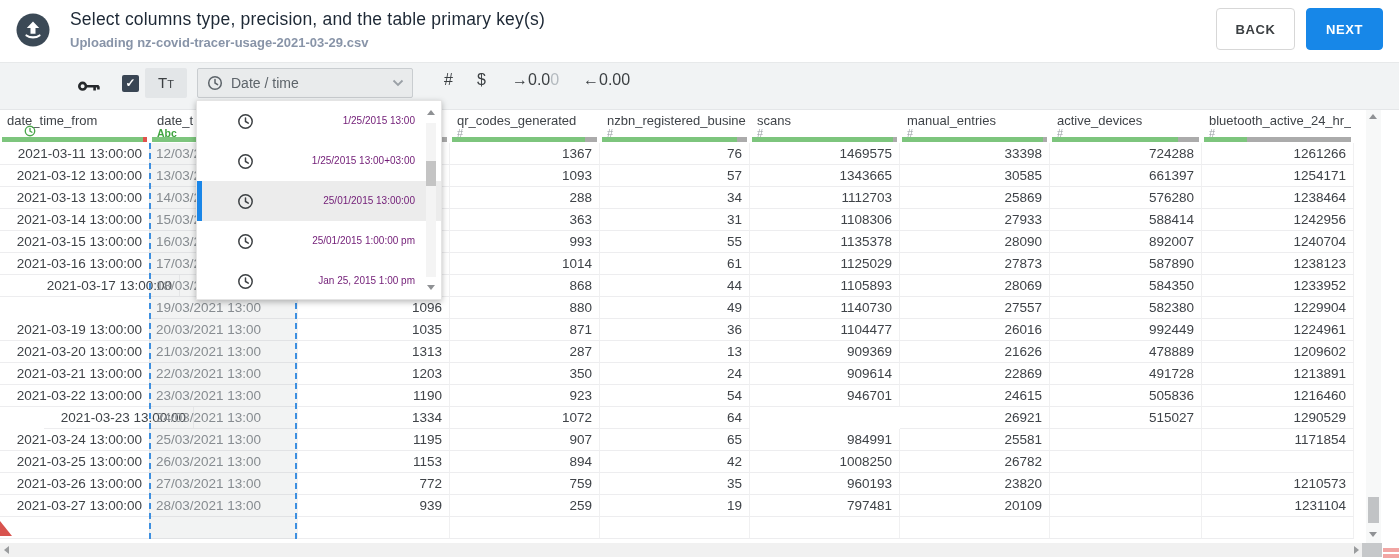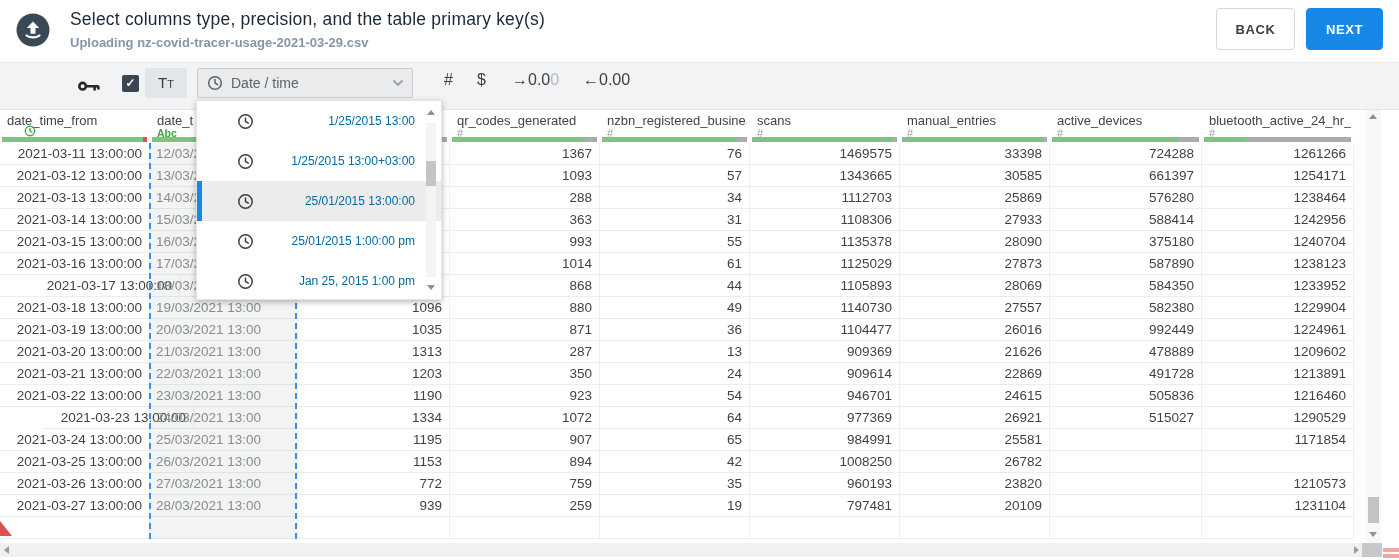--- a/index.html
+++ b/index.html
@@ -62,21 +62,21 @@
   .arr-up{border-left:4px solid transparent;border-right:4px solid transparent;border-bottom:5px solid #8f9194;}
   .arr-down{border-left:4px solid transparent;border-right:4px solid transparent;border-top:5px solid #8f9194;}
   .arr-left{border-top:4px solid transparent;border-bottom:4px solid transparent;border-right:5px solid #9a9c9e;}
   .arr-right{border-top:4px solid transparent;border-bottom:4px solid transparent;border-left:5px solid #9a9c9e;}
 
   
   .panel{position:absolute;left:196px;top:100px;width:246px;height:200px;background:#fff;z-index:10;
          box-shadow:0 2px 6px rgba(0,0,0,.28);border:1px solid #e4e4e4;box-sizing:border-box;}
   .dd-item{position:relative;height:40px;display:flex;align-items:center;cursor:pointer;}
   .dd-item .ic{position:absolute;left:40px;top:12px;width:17px;height:17px;color:#3c4043;}
-  .dd-item .lbl{position:absolute;right:26px;top:0;line-height:40px;font-size:12px;color:#0369a1;white-space:nowrap;}
+  .dd-item .lbl{position:absolute;right:26px;top:0;line-height:40px;font-size:10px;color:#701a75;white-space:nowrap;}
   .dd-item.sel{background:#ececec;}
   .dd-item.sel .selbar{position:absolute;left:0;top:0;width:5px;height:100%;background:#1a86e8;}
   .ddsb{position:absolute;right:3px;top:0;width:14px;height:100%;}
   .ddsb .track{position:absolute;left:2px;top:22px;width:10px;height:154px;background:#f4f4f4;}
   .ddsb .thumb{position:absolute;left:2px;top:60px;width:10px;height:25px;background:#c4c4c4;}
   svg{display:block;}
 </style>
 </head>
 <body>
 
@@ -249,41 +249,40 @@
     <div class="cell" style="left: 900px; width: 150px; top: 99px; text-align: right; padding: 0px 7px 0px 0px;">27933</div>
     <div class="cell" style="left: 1050px; width: 152px; top: 99px; text-align: right; padding: 0px 7px 0px 0px;">588414</div>
     <div class="cell" style="left: 1202px; width: 152px; top: 99px; text-align: right; padding: 0px 7px 0px 0px;">1242956</div>
     <div class="cell" style="left: 0px; width: 150px; top: 121px; text-align: right; padding: 0px 7px 0px 0px;">2021-03-15 13:00:00</div>
     <div class="cell dimtxt" style="left: 150px; width: 148px; top: 121px; text-align: left; padding: 0px 0px 0px 6px;">16/03/2021 13:00</div>
     <div class="cell" style="left: 298px; width: 152px; top: 121px; text-align: right; padding: 0px 7px 0px 0px;"></div>
     <div class="cell" style="left: 450px; width: 150px; top: 121px; text-align: right; padding: 0px 7px 0px 0px;">993</div>
     <div class="cell" style="left: 600px; width: 150px; top: 121px; text-align: right; padding: 0px 7px 0px 0px;">55</div>
     <div class="cell" style="left: 750px; width: 150px; top: 121px; text-align: right; padding: 0px 7px 0px 0px;">1135378</div>
     <div class="cell" style="left: 900px; width: 150px; top: 121px; text-align: right; padding: 0px 7px 0px 0px;">28090</div>
-    <div class="cell" style="left: 1050px; width: 152px; top: 121px; text-align: right; padding: 0px 7px 0px 0px;">375180</div>
+    <div class="cell" style="left: 1050px; width: 152px; top: 121px; text-align: right; padding: 0px 7px 0px 0px;">892007</div>
     <div class="cell" style="left: 1202px; width: 152px; top: 121px; text-align: right; padding: 0px 7px 0px 0px;">1240704</div>
     <div class="cell" style="left: 0px; width: 150px; top: 143px; text-align: right; padding: 0px 7px 0px 0px;">2021-03-16 13:00:00</div>
     <div class="cell dimtxt" style="left: 150px; width: 148px; top: 143px; text-align: left; padding: 0px 0px 0px 6px;">17/03/2021 13:00</div>
     <div class="cell" style="left: 298px; width: 152px; top: 143px; text-align: right; padding: 0px 7px 0px 0px;"></div>
     <div class="cell" style="left: 450px; width: 150px; top: 143px; text-align: right; padding: 0px 7px 0px 0px;">1014</div>
     <div class="cell" style="left: 600px; width: 150px; top: 143px; text-align: right; padding: 0px 7px 0px 0px;">61</div>
     <div class="cell" style="left: 750px; width: 150px; top: 143px; text-align: right; padding: 0px 7px 0px 0px;">1125029</div>
     <div class="cell" style="left: 900px; width: 150px; top: 143px; text-align: right; padding: 0px 7px 0px 0px;">27873</div>
     <div class="cell" style="left: 1050px; width: 152px; top: 143px; text-align: right; padding: 0px 7px 0px 0px;">587890</div>
     <div class="cell" style="left: 1202px; width: 152px; top: 143px; text-align: right; padding: 0px 7px 0px 0px;">1238123</div>
     <div class="cell" style="left: 0px; width: 180px; top: 165px; text-align: right; padding: 0px 7px 0px 0px;">2021-03-17 13:00:00</div>
     <div class="cell dimtxt" style="left: 150px; width: 148px; top: 165px; text-align: left; padding: 0px 0px 0px 6px;">18/03/2021 13:00</div>
     <div class="cell" style="left: 298px; width: 152px; top: 165px; text-align: right; padding: 0px 7px 0px 0px;"></div>
     <div class="cell" style="left: 450px; width: 150px; top: 165px; text-align: right; padding: 0px 7px 0px 0px;">868</div>
     <div class="cell" style="left: 600px; width: 150px; top: 165px; text-align: right; padding: 0px 7px 0px 0px;">44</div>
     <div class="cell" style="left: 750px; width: 150px; top: 165px; text-align: right; padding: 0px 7px 0px 0px;">1105893</div>
     <div class="cell" style="left: 900px; width: 150px; top: 165px; text-align: right; padding: 0px 7px 0px 0px;">28069</div>
     <div class="cell" style="left: 1050px; width: 152px; top: 165px; text-align: right; padding: 0px 7px 0px 0px;">584350</div>
     <div class="cell" style="left: 1202px; width: 152px; top: 165px; text-align: right; padding: 0px 7px 0px 0px;">1233952</div>
-    <div class="cell" style="left: 0px; width: 150px; top: 187px; text-align: right; padding: 0px 7px 0px 0px;">2021-03-18 13:00:00</div>
     <div class="cell dimtxt" style="left: 150px; width: 148px; top: 187px; text-align: left; padding: 0px 0px 0px 6px;">19/03/2021 13:00</div>
     <div class="cell" style="left: 298px; width: 152px; top: 187px; text-align: right; padding: 0px 7px 0px 0px;">1096</div>
     <div class="cell" style="left: 450px; width: 150px; top: 187px; text-align: right; padding: 0px 7px 0px 0px;">880</div>
     <div class="cell" style="left: 600px; width: 150px; top: 187px; text-align: right; padding: 0px 7px 0px 0px;">49</div>
     <div class="cell" style="left: 750px; width: 150px; top: 187px; text-align: right; padding: 0px 7px 0px 0px;">1140730</div>
     <div class="cell" style="left: 900px; width: 150px; top: 187px; text-align: right; padding: 0px 7px 0px 0px;">27557</div>
     <div class="cell" style="left: 1050px; width: 152px; top: 187px; text-align: right; padding: 0px 7px 0px 0px;">582380</div>
     <div class="cell" style="left: 1202px; width: 152px; top: 187px; text-align: right; padding: 0px 7px 0px 0px;">1229904</div>
     <div class="cell" style="left: 0px; width: 150px; top: 209px; text-align: right; padding: 0px 7px 0px 0px;">2021-03-19 13:00:00</div>
     <div class="cell dimtxt" style="left: 150px; width: 148px; top: 209px; text-align: left; padding: 0px 0px 0px 6px;">20/03/2021 13:00</div>
@@ -319,21 +318,20 @@
     <div class="cell" style="left: 600px; width: 150px; top: 275px; text-align: right; padding: 0px 7px 0px 0px;">54</div>
     <div class="cell" style="left: 750px; width: 150px; top: 275px; text-align: right; padding: 0px 7px 0px 0px;">946701</div>
     <div class="cell" style="left: 900px; width: 150px; top: 275px; text-align: right; padding: 0px 7px 0px 0px;">24615</div>
     <div class="cell" style="left: 1050px; width: 152px; top: 275px; text-align: right; padding: 0px 7px 0px 0px;">505836</div>
     <div class="cell" style="left: 1202px; width: 152px; top: 275px; text-align: right; padding: 0px 7px 0px 0px;">1216460</div>
     <div class="cell" style="left: 0px; width: 150px; top: 297px; text-align: right; padding: 0px 7px 0px 0px; margin-left: 44px;">2021-03-23 13:00:00</div>
     <div class="cell dimtxt" style="left: 150px; width: 148px; top: 297px; text-align: left; padding: 0px 0px 0px 6px;">24/03/2021 13:00</div>
     <div class="cell" style="left: 298px; width: 152px; top: 297px; text-align: right; padding: 0px 7px 0px 0px;">1334</div>
     <div class="cell" style="left: 450px; width: 150px; top: 297px; text-align: right; padding: 0px 7px 0px 0px;">1072</div>
     <div class="cell" style="left: 600px; width: 150px; top: 297px; text-align: right; padding: 0px 7px 0px 0px;">64</div>
-    <div class="cell" style="left: 750px; width: 150px; top: 297px; text-align: right; padding: 0px 7px 0px 0px;">977369</div>
     <div class="cell" style="left: 900px; width: 150px; top: 297px; text-align: right; padding: 0px 7px 0px 0px;">26921</div>
     <div class="cell" style="left: 1050px; width: 152px; top: 297px; text-align: right; padding: 0px 7px 0px 0px;">515027</div>
     <div class="cell" style="left: 1202px; width: 152px; top: 297px; text-align: right; padding: 0px 7px 0px 0px;">1290529</div>
     <div class="cell" style="left: 0px; width: 150px; top: 319px; text-align: right; padding: 0px 7px 0px 0px;">2021-03-24 13:00:00</div>
     <div class="cell dimtxt" style="left: 150px; width: 148px; top: 319px; text-align: left; padding: 0px 0px 0px 6px;">25/03/2021 13:00</div>
     <div class="cell" style="left: 298px; width: 152px; top: 319px; text-align: right; padding: 0px 7px 0px 0px;">1195</div>
     <div class="cell" style="left: 450px; width: 150px; top: 319px; text-align: right; padding: 0px 7px 0px 0px;">907</div>
     <div class="cell" style="left: 600px; width: 150px; top: 319px; text-align: right; padding: 0px 7px 0px 0px;">65</div>
     <div class="cell" style="left: 750px; width: 150px; top: 319px; text-align: right; padding: 0px 7px 0px 0px;">984991</div>
     <div class="cell" style="left: 900px; width: 150px; top: 319px; text-align: right; padding: 0px 7px 0px 0px;">25581</div>

